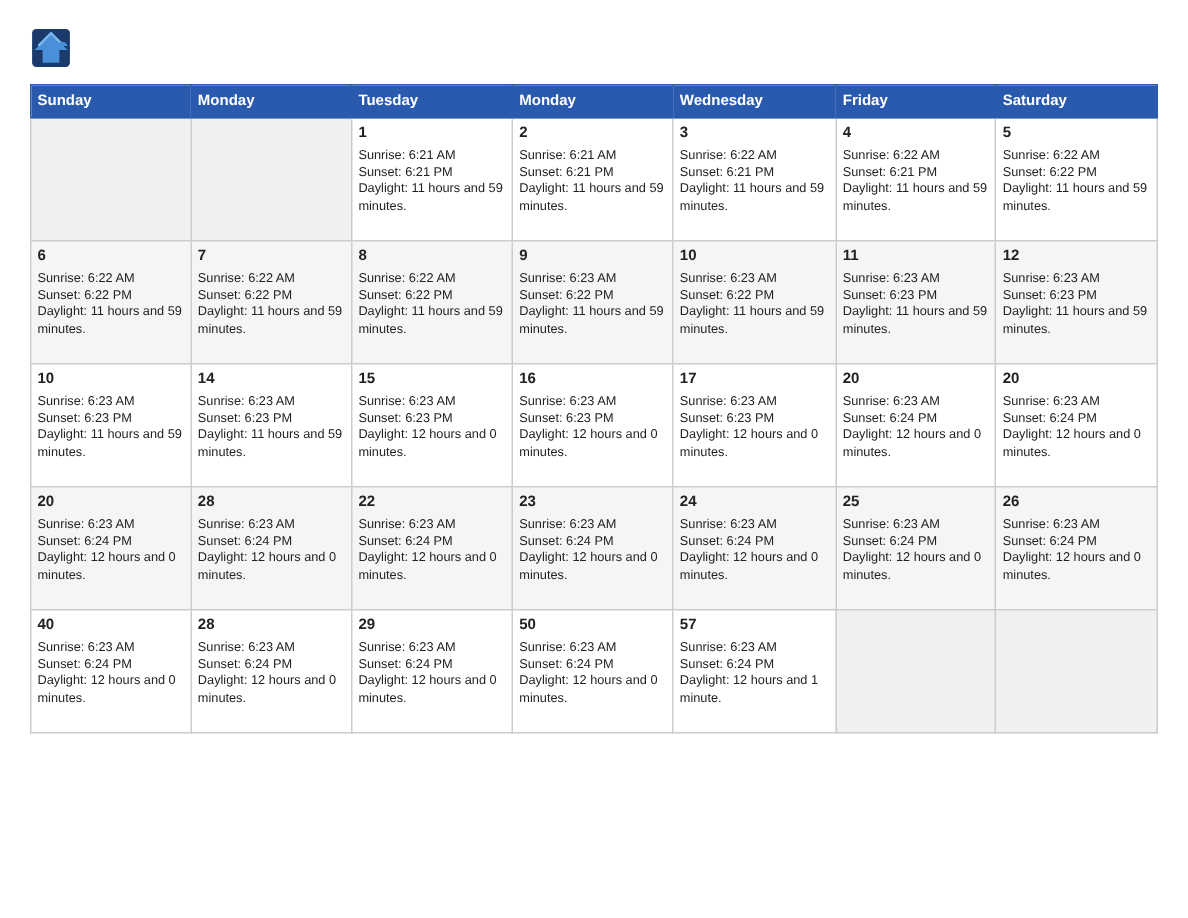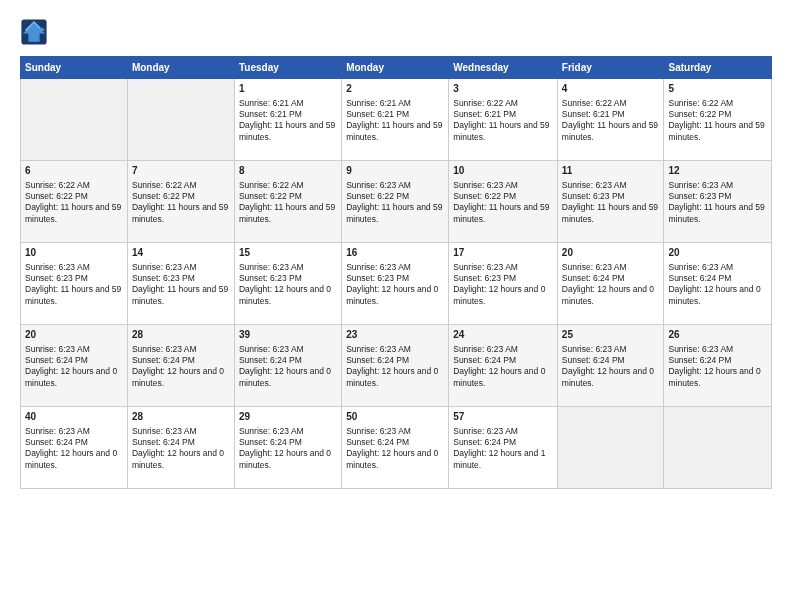--- a/index.html
+++ b/index.html
@@ -251,21 +251,21 @@
             <div>Sunset: 6:24 PM</div>
             <div>Daylight: 12 hours and 0 minutes.</div>
           </td>
           <td>
             <span class="day-num">28</span>
             <div>Sunrise: 6:23 AM</div>
             <div>Sunset: 6:24 PM</div>
             <div>Daylight: 12 hours and 0 minutes.</div>
           </td>
           <td>
-            <span class="day-num">39</span>
+            <span class="day-num">22</span>
             <div>Sunrise: 6:23 AM</div>
             <div>Sunset: 6:24 PM</div>
             <div>Daylight: 12 hours and 0 minutes.</div>
           </td>
           <td>
             <span class="day-num">23</span>
             <div>Sunrise: 6:23 AM</div>
             <div>Sunset: 6:24 PM</div>
             <div>Daylight: 12 hours and 0 minutes.</div>
           </td>

